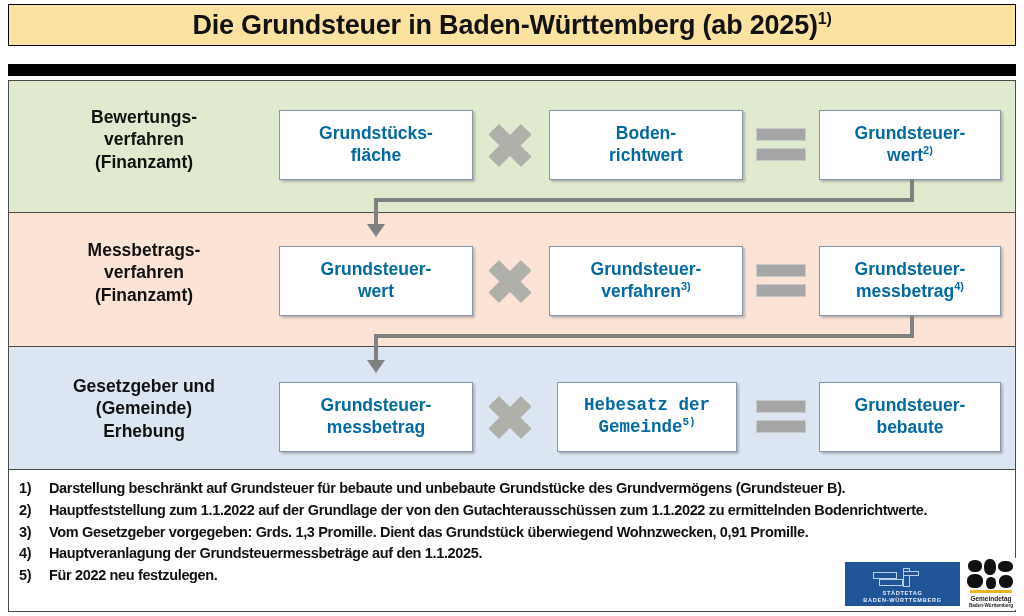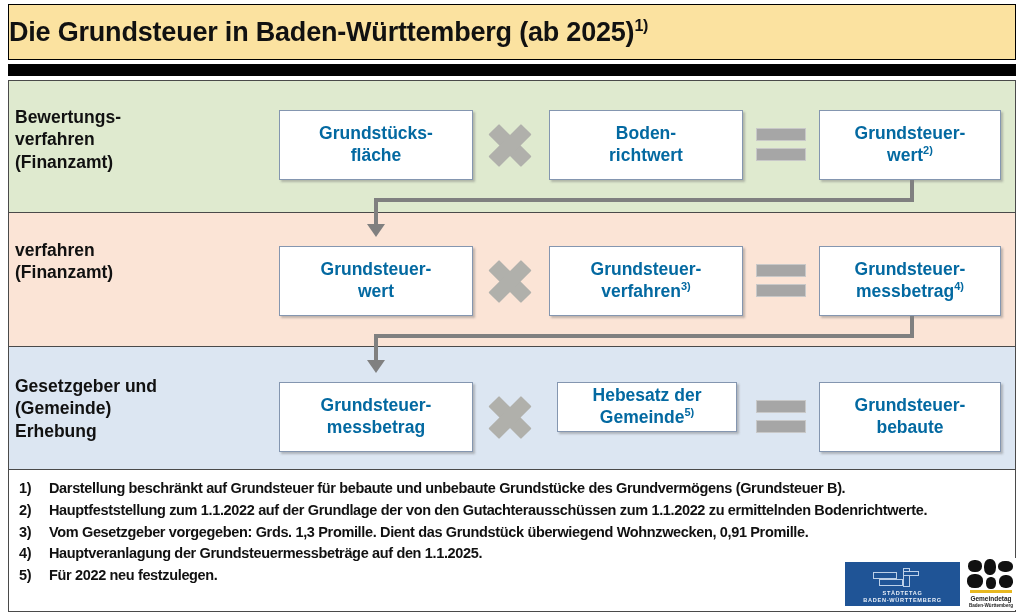--- a/index.html
+++ b/index.html
@@ -19,27 +19,27 @@
     overflow: hidden;
     box-sizing: border-box;
   }
 
   
   .title-bar {
     position: absolute;
     left: 8px;
     top: 4px;
     width: 1008px;
-    height: 56px;
+    height: 42px;
     background: #fbe2a0;
     border: 1.5px solid #000000;
     box-sizing: border-box;
     display: flex;
     align-items: center;
-    justify-content: flex-start;
+    justify-content: center;
   }
   .title-text {
     font-size: 27px;
     font-weight: bold;
     color: #111111;
     letter-spacing: -0.2px;
     white-space: nowrap;
   }
   .title-text sup {
     font-size: 16px;
@@ -74,20 +74,21 @@
   }
   .band.b1 { top: 0;     height: 132px; background: #dfeacf; }
   .band.b2 { top: 132px; height: 134px; background: #fbe4d6; }
   .band.b3 { top: 266px; height: 122px; background: #dce6f2; border-bottom: none; }
 
   
   .row-label {
     position: absolute;
     left: 6px;
     width: 258px;
+    text-align: center;
     font-size: 17.5px;
     font-weight: bold;
     color: #111111;
     line-height: 1.28;
   }
 
   
   .cbox {
     position: absolute;
     background: #ffffff;
@@ -320,20 +321,21 @@
     </div>
 
     <div class="connector" style="left:360px; top:99px; width:545px; height:58px;">
       <div class="seg v" style="left:541px; top:0; height:22px;"></div>
       <div class="seg h" style="left:5px; top:18px; width:540px;"></div>
       <div class="seg v" style="left:5px; top:18px; height:28px;"></div>
       <div class="arrow" style="left:-2px; top:44px;"></div>
     </div>
 
     <div class="row-label" style="top:158px;">
+      <div>Messbetrags-</div>
       <div>verfahren</div>
       <div>(Finanzamt)</div>
     </div>
 
     <div class="cbox" style="left:270px; top:165px; width:194px; height:70px;">
       <div class="inner">
         <span>Grundsteuer-</span><br>
         <span>wert</span>
       </div>
     </div>
@@ -380,21 +382,21 @@
         <span>Grundsteuer-</span><br>
         <span>messbetrag</span>
       </div>
     </div>
 
     <div class="op-times" style="left:478px; top:313px;">
       <div class="bar a"></div>
         <div class="bar b"></div>
     </div>
 
-    <div class="cbox" style="left:548px; top:301px; width:180px; height:50px;">
+    <div class="cbox" style="left:548px; top:301px; width:180px; height:70px;font-family:Liberation Mono, monospace;">
       <div class="inner">
         <span>Hebesatz der</span><br>
         <span>Gemeinde</span><sup>5)</sup>
       </div>
     </div>
 
     <div class="op-equals" style="left:747px; top:319px;">
       <div class="bar top"></div>
         <div class="bar bot"></div>
     </div>

